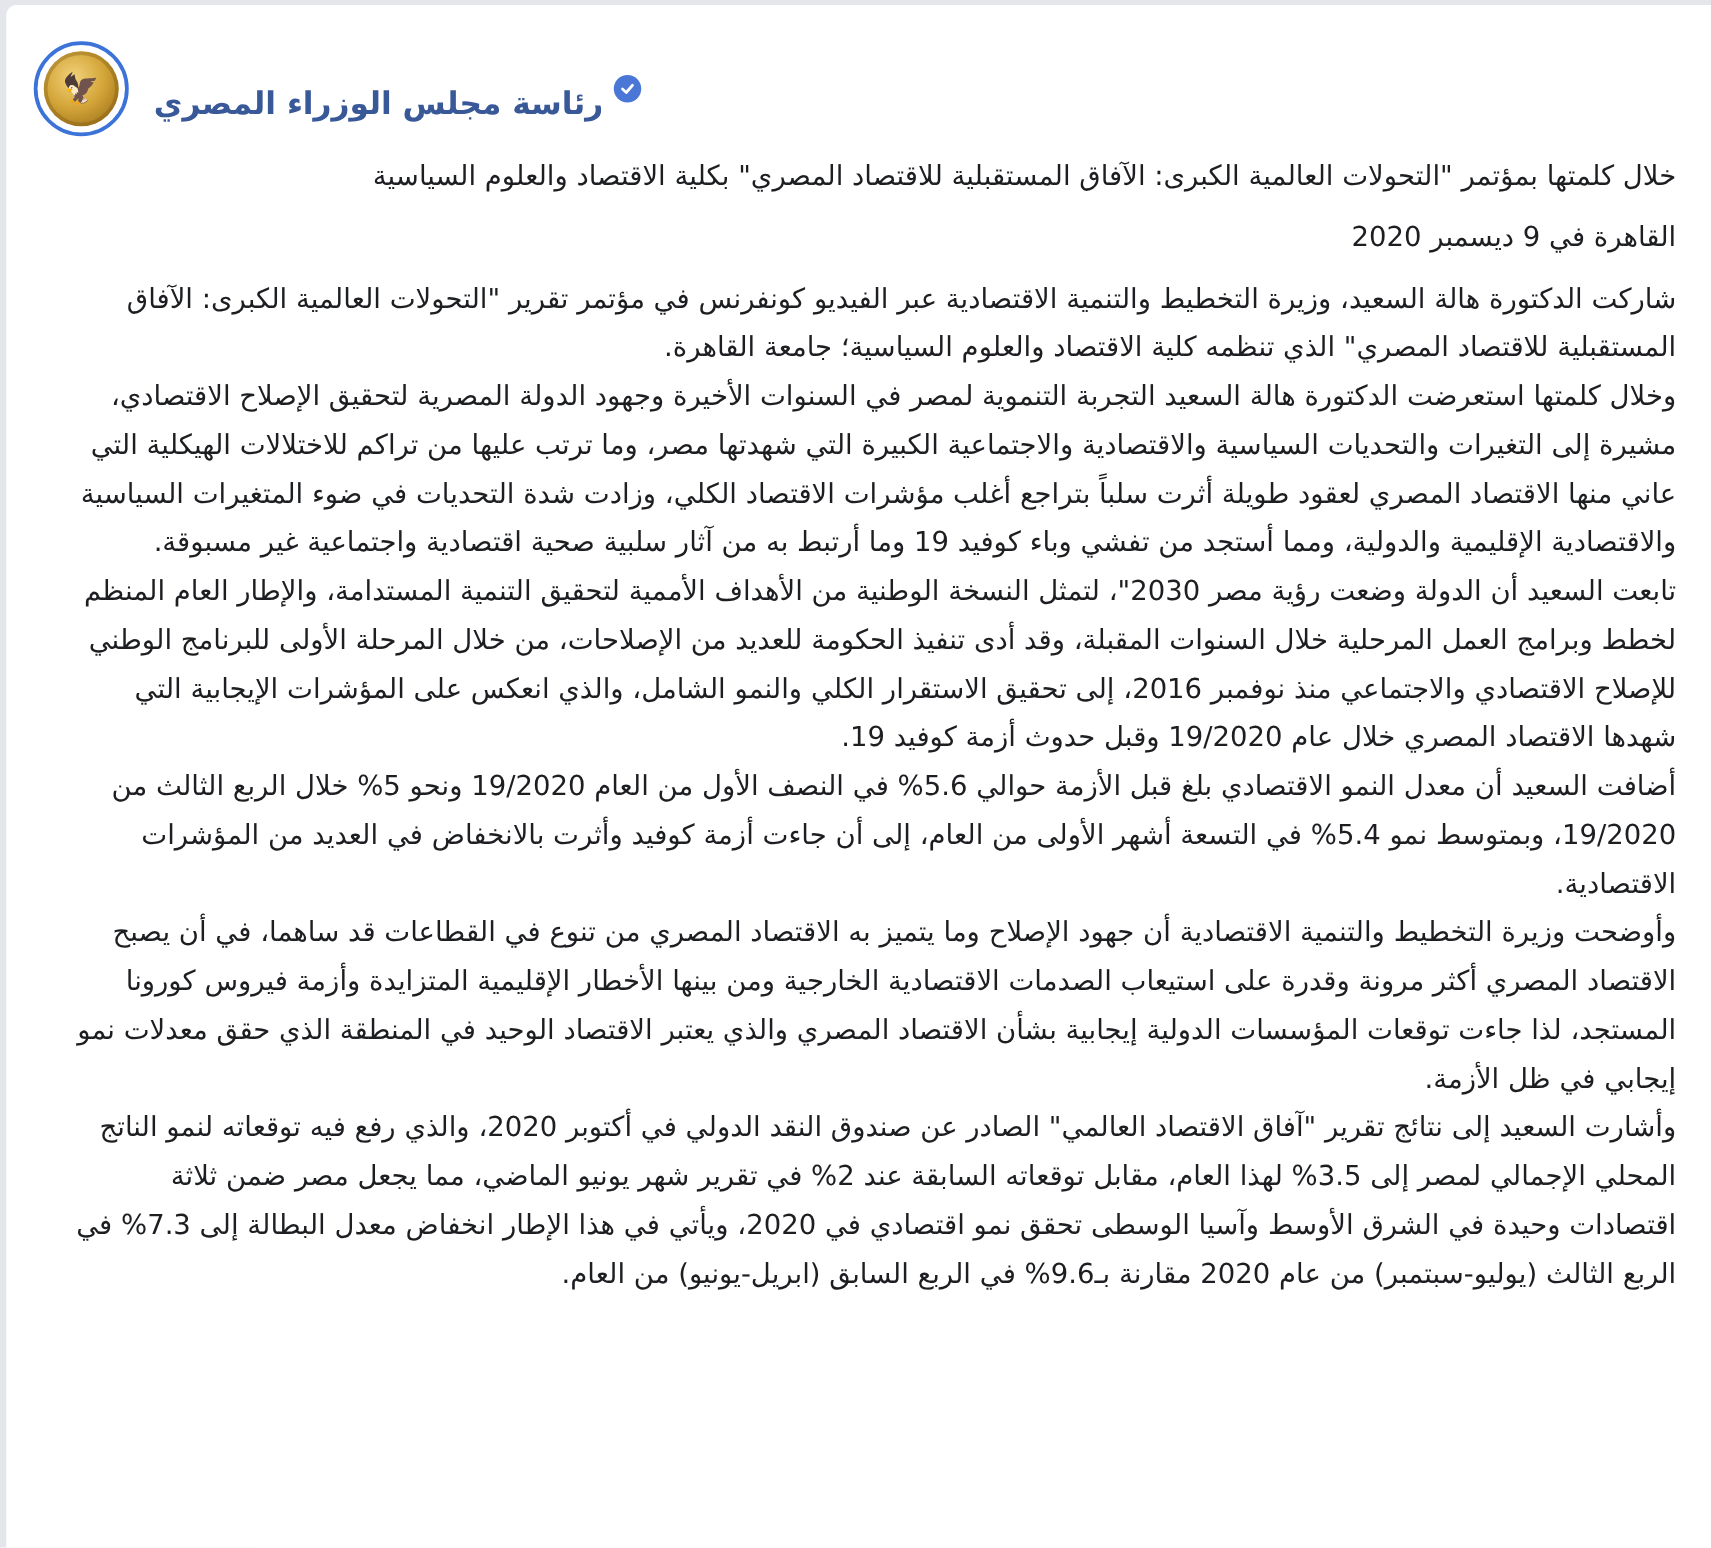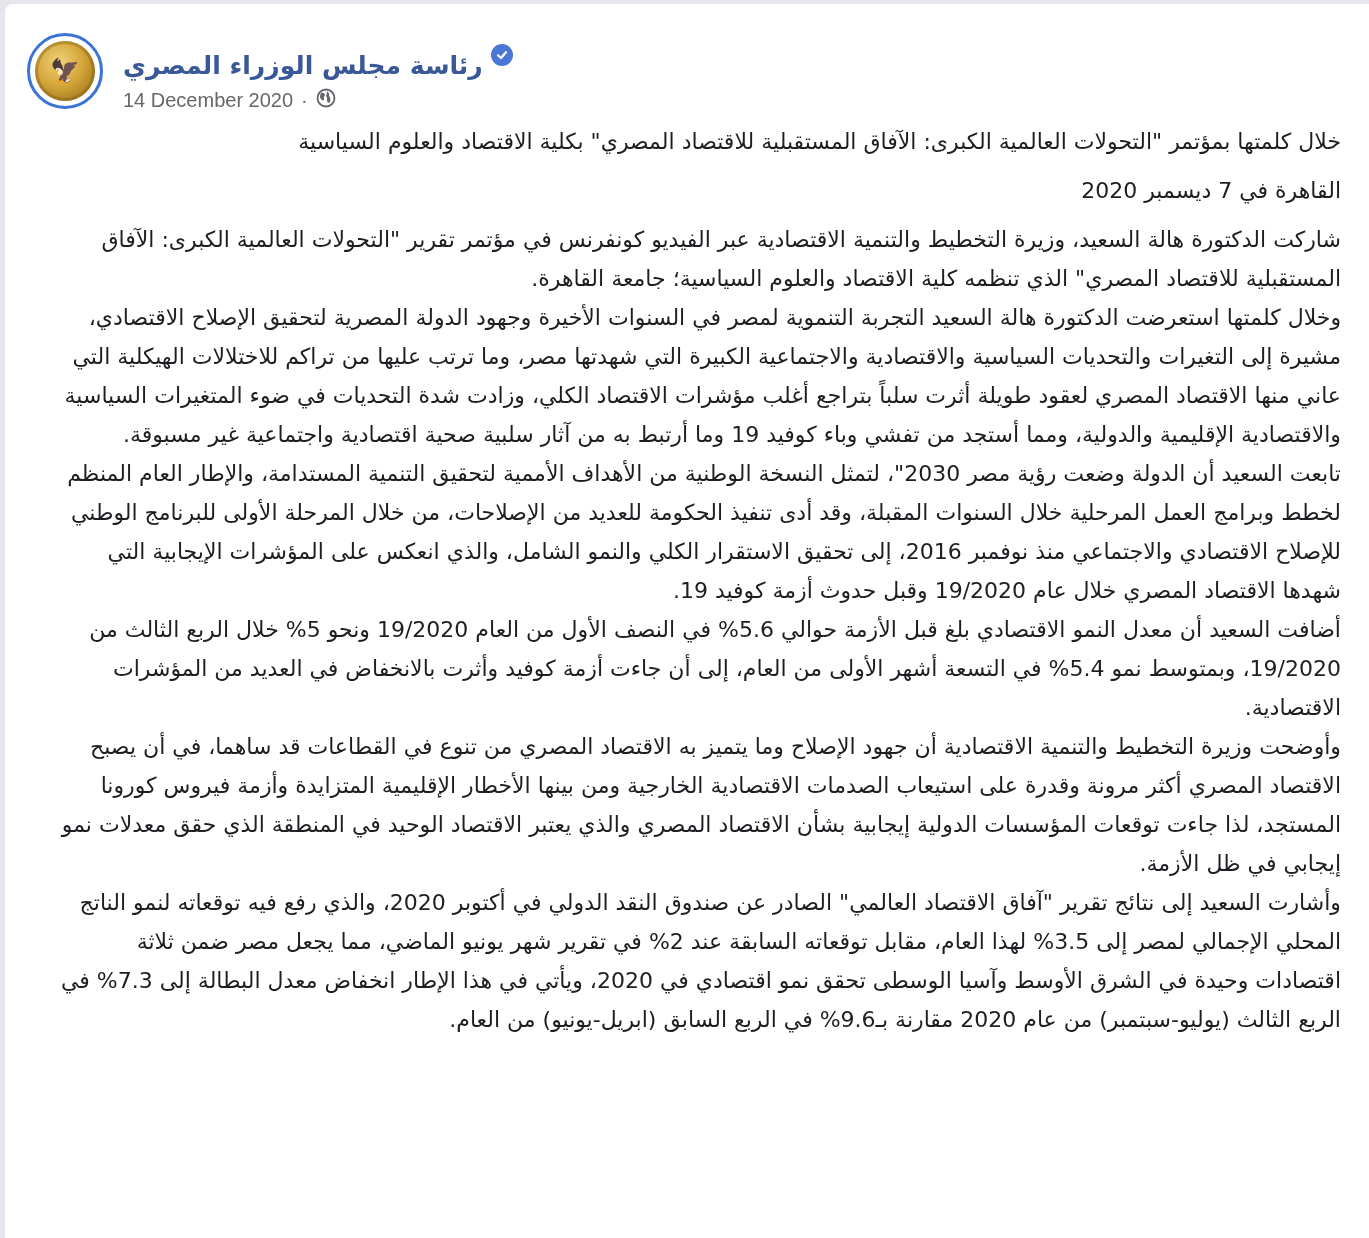--- a/index.html
+++ b/index.html
@@ -60,37 +60,26 @@
     </div>
     <div class="meta">
       <div class="name-row">
         <span class="name">رئاسة مجلس الوزراء المصري</span>
         <span class="verified">
           <svg width="14" height="14" viewBox="0 0 14 14">
               <path d="M3 7.2 L6 10 L11 4.2" stroke="#fff" stroke-width="2.2" fill="none" stroke-linecap="round" stroke-linejoin="round"></path>
             </svg>
         </span>
       </div>
-      <div class="sub-row">
-        <span>14 December 2020</span>
-        <span class="dot">·</span>
-        <span>
-          <svg class="globe" viewBox="0 0 20 20">
-            <circle cx="10" cy="10" r="8.5" fill="none" stroke="#65676b" stroke-width="1.8"></circle>
-            <path d="M5 5 Q8 4 9 7 Q7 9 8 12 Q6 13 5 11 Q3 9 5 5Z" fill="#65676b"></path>
-            <path d="M11 3.5 Q14 5 13 8 Q15 10 14 14 Q12 16 11 13 Q12 10 10 8 Q11 6 11 3.5Z" fill="#65676b"></path>
-          </svg>
-        </span>
-      </div>
     </div>
   </div>
 
   <div class="body">
     <p class="gap">خلال كلمتها بمؤتمر "التحولات العالمية الكبرى: الآفاق المستقبلية للاقتصاد المصري" بكلية الاقتصاد والعلوم السياسية</p>
-    <p class="gap">القاهرة في 7 ديسمبر 2020</p>
+    <p class="gap">القاهرة في 9 ديسمبر 2020</p>
     <p>شاركت الدكتورة هالة السعيد، وزيرة التخطيط والتنمية الاقتصادية عبر الفيديو كونفرنس في مؤتمر تقرير "التحولات العالمية الكبرى: الآفاق المستقبلية للاقتصاد المصري" الذي تنظمه كلية الاقتصاد والعلوم السياسية؛ جامعة القاهرة.</p>
     <p>وخلال كلمتها استعرضت الدكتورة هالة السعيد التجربة التنموية لمصر في السنوات الأخيرة وجهود الدولة المصرية لتحقيق الإصلاح الاقتصادي، مشيرة إلى التغيرات والتحديات السياسية والاقتصادية والاجتماعية الكبيرة التي شهدتها مصر، وما ترتب عليها من تراكم للاختلالات الهيكلية التي عاني منها الاقتصاد المصري لعقود طويلة أثرت سلباً بتراجع أغلب مؤشرات الاقتصاد الكلي، وزادت شدة التحديات في ضوء المتغيرات السياسية والاقتصادية الإقليمية والدولية، ومما أستجد من تفشي وباء كوفيد 19 وما أرتبط به من آثار سلبية صحية اقتصادية واجتماعية غير مسبوقة.</p>
     <p>تابعت السعيد أن الدولة وضعت رؤية مصر 2030"، لتمثل النسخة الوطنية من الأهداف الأممية لتحقيق التنمية المستدامة، والإطار العام المنظم لخطط وبرامج العمل المرحلية خلال السنوات المقبلة، وقد أدى تنفيذ الحكومة للعديد من الإصلاحات، من خلال المرحلة الأولى للبرنامج الوطني للإصلاح الاقتصادي والاجتماعي منذ نوفمبر 2016، إلى تحقيق الاستقرار الكلي والنمو الشامل، والذي انعكس على المؤشرات الإيجابية التي شهدها الاقتصاد المصري خلال عام 19/2020 وقبل حدوث أزمة كوفيد 19.</p>
     <p>أضافت السعيد أن معدل النمو الاقتصادي بلغ قبل الأزمة حوالي 5.6% في النصف الأول من العام 19/2020 ونحو 5% خلال الربع الثالث من 19/2020، وبمتوسط نمو 5.4% في التسعة أشهر الأولى من العام، إلى أن جاءت أزمة كوفيد وأثرت بالانخفاض في العديد من المؤشرات الاقتصادية.</p>
     <p>وأوضحت وزيرة التخطيط والتنمية الاقتصادية أن جهود الإصلاح وما يتميز به الاقتصاد المصري من تنوع في القطاعات قد ساهما، في أن يصبح الاقتصاد المصري أكثر مرونة وقدرة على استيعاب الصدمات الاقتصادية الخارجية ومن بينها الأخطار الإقليمية المتزايدة وأزمة فيروس كورونا المستجد، لذا جاءت توقعات المؤسسات الدولية إيجابية بشأن الاقتصاد المصري والذي يعتبر الاقتصاد الوحيد في المنطقة الذي حقق معدلات نمو إيجابي في ظل الأزمة.</p>
     <p>وأشارت السعيد إلى نتائج تقرير "آفاق الاقتصاد العالمي" الصادر عن صندوق النقد الدولي في أكتوبر 2020، والذي رفع فيه توقعاته لنمو الناتج المحلي الإجمالي لمصر إلى 3.5% لهذا العام، مقابل توقعاته السابقة عند 2% في تقرير شهر يونيو الماضي، مما يجعل مصر ضمن ثلاثة اقتصادات وحيدة في الشرق الأوسط وآسيا الوسطى تحقق نمو اقتصادي في 2020، ويأتي في هذا الإطار انخفاض معدل البطالة إلى 7.3% في الربع الثالث (يوليو-سبتمبر) من عام 2020 مقارنة بـ9.6% في الربع السابق (ابريل-يونيو) من العام.</p>
   </div>
 </div>
 
 </body></html>

